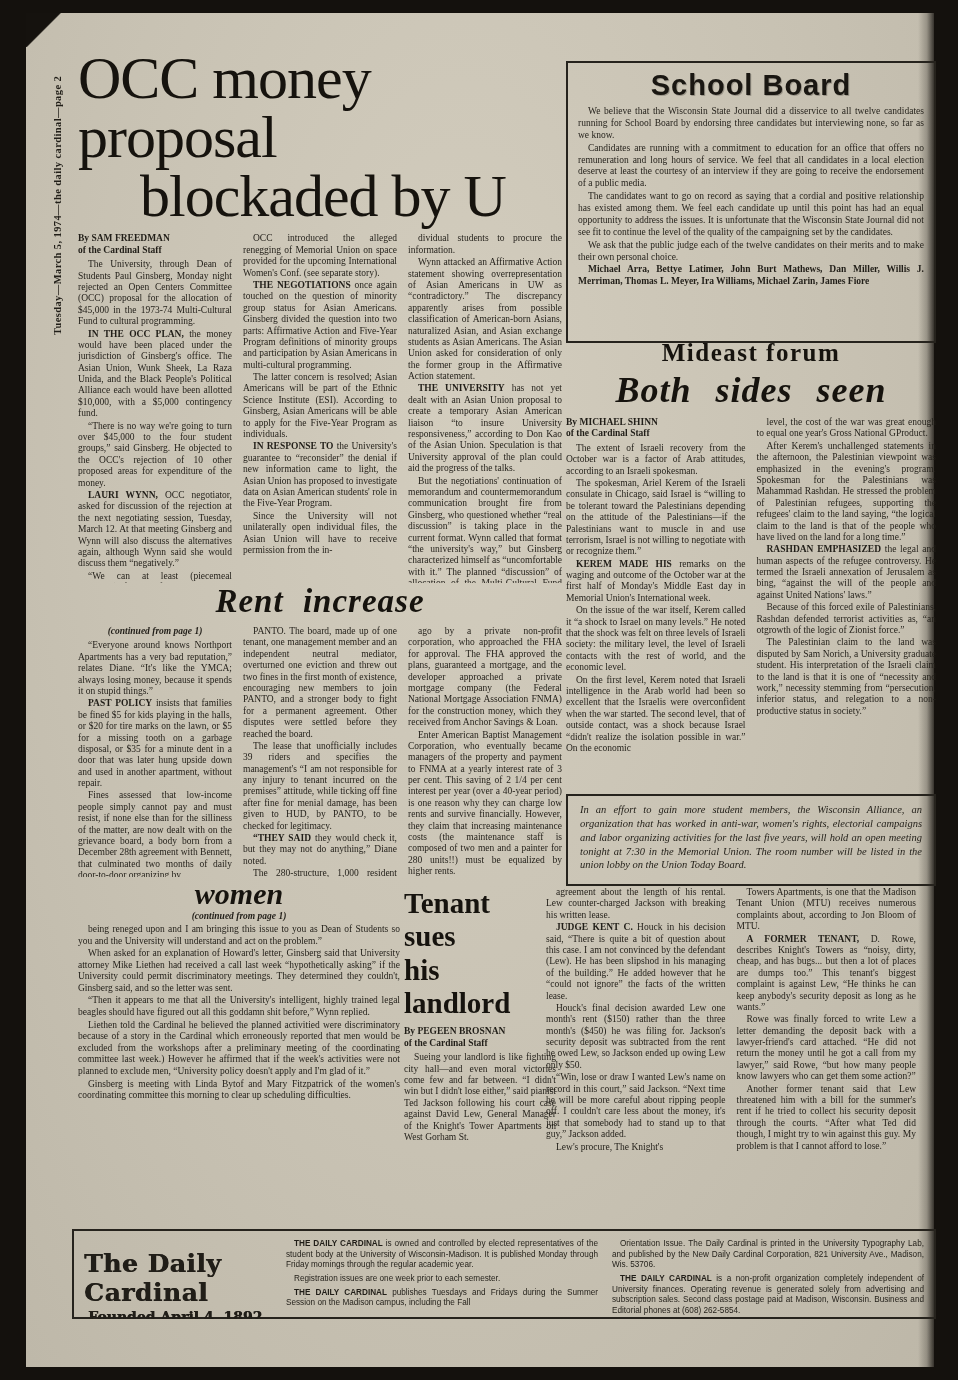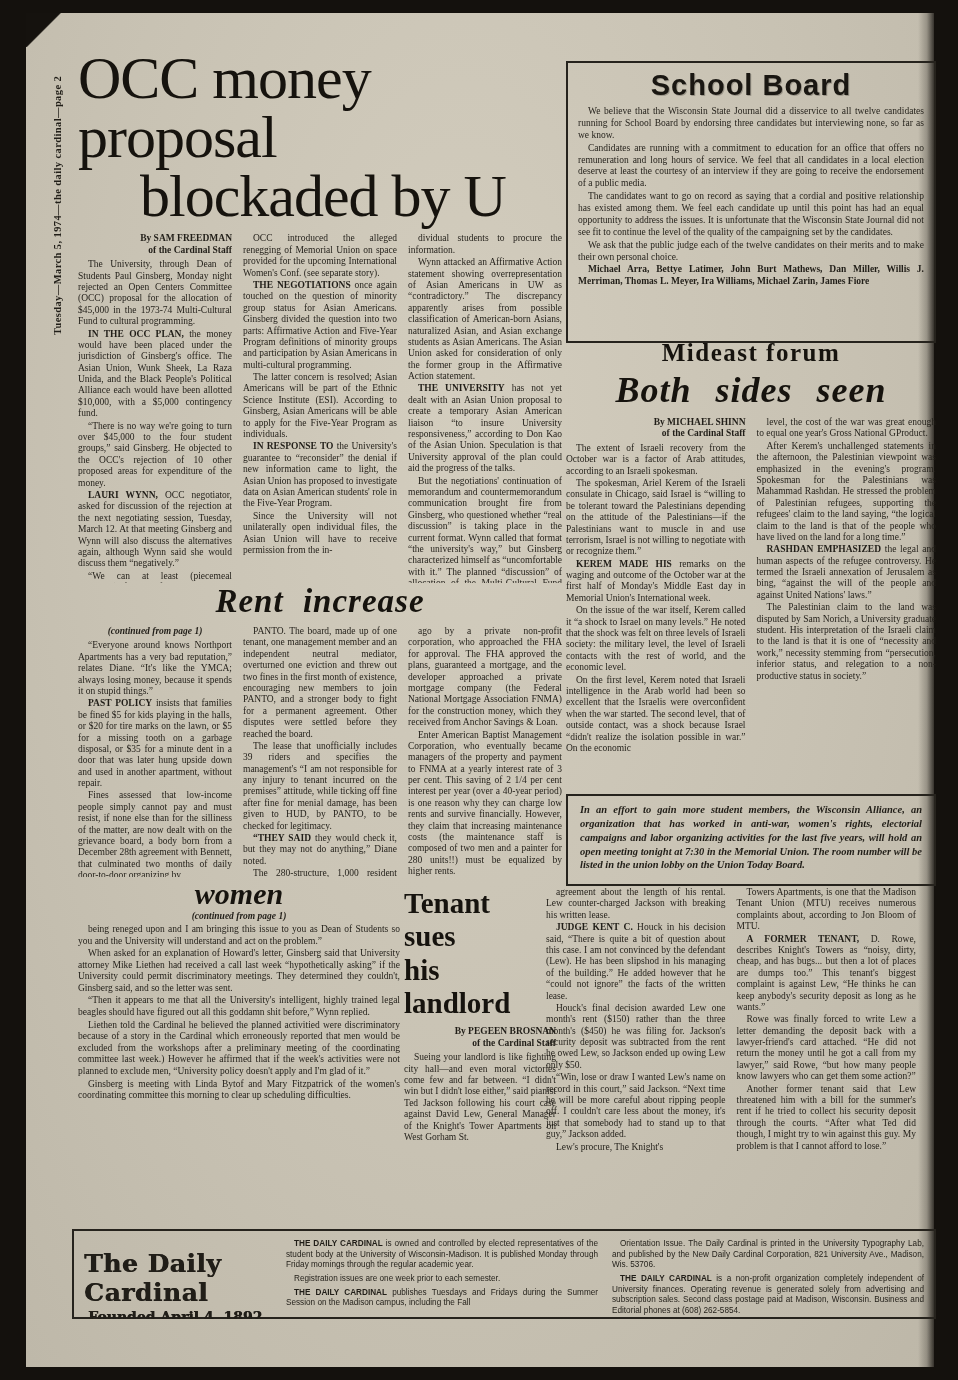--- a/index.html
+++ b/index.html
@@ -27,21 +27,21 @@
     position:absolute; left:26px; top:42px; height:280px;
     writing-mode:vertical-rl; transform:rotate(180deg);
     font-size:10.5px; font-weight:bold; letter-spacing:.4px; white-space:nowrap;
   }
   .region { position:absolute; overflow:hidden; }
   .cols { display:flex; gap:11px; }
   .col { flex:1; min-width:0; text-align:justify; font-size:9.5px; line-height:1.2; }
   .col p, .body p, .sb-body p { margin:0; text-indent:10px; }
   .col p + p, .body p + p, .sb-body p + p { margin-top:1px; }
 
-  .byline { font-weight:bold; font-size:9.5px; line-height:1.2; text-align:right; margin-bottom:3px; text-indent:0; }
+  .byline { font-weight:bold; font-size:9.5px; line-height:1.2; text-align:left; margin-bottom:3px; text-indent:0; }
   .continued { font-style:italic; font-weight:bold; font-size:9.5px; text-align:center; margin-bottom:3px; }
 
   
   .occ { left:52px; top:36px; width:484px; height:534px; }
   .occ-headline { font-size:60px; font-weight:normal; letter-spacing:-1px; line-height:.98; color:#16130e; }
   .occ-headline .line { display:block; }
   .occ-headline .line2 { padding-left:62px; }
   .occ .cols { margin-top:8px; }
 
   
@@ -59,21 +59,21 @@
   .mideast-kicker { font-size:25px; font-weight:bold; text-align:center; letter-spacing:1.5px; color:#16130e; }
   .mideast-head {
     font-size:36px; font-weight:bold; font-style:italic; text-align:center;
     letter-spacing:1px; word-spacing:14px; margin:2px 0 6px; color:#16130e;
   }
 
   
   .alliance { left:540px; top:781px; width:370px; height:92px; }
   .alliance-box {
     border:2px solid #26231d; height:100%; padding:7px 12px;
-    font-style:italic; font-weight:bold; font-size:10.5px; line-height:1.32; text-align:justify;
+    font-style:italic; font-weight:normal; font-size:10.5px; line-height:1.32; text-align:justify;
   }
 
   
   .rent { left:52px; top:570px; width:484px; height:294px; }
   .rent-head {
     font-size:33px; font-weight:bold; font-style:italic; text-align:center;
     letter-spacing:1px; word-spacing:10px; margin-bottom:6px; color:#16130e;
   }
 
   
@@ -169,20 +169,21 @@
             <p>The spokesman, Ariel Kerem of the Israeli consulate in Chicago, said Israel is “willing to be tolerant toward the Palestinians depending on the attitude of the Palestinians—if the Palestinians want to muscle in and use terrorism, Israel is not willing to negotiate with or recognize them.”</p>
             <p><b>KEREM MADE HIS</b> remarks on the waging and outcome of the October war at the first half of Monday's Middle East day in Memorial Union's International week.</p>
             <p>On the issue of the war itself, Kerem called it “a shock to Israel on many levels.” He noted that the shock was felt on three levels of Israeli society: the military level, the level of Israeli contacts with the rest of world, and the economic level.</p>
             <p>On the first level, Kerem noted that Israeli intelligence in the Arab world had been so excellent that the Israelis were overconfident when the war started. The second level, that of outside contact, was a shock because Israel “didn't realize the isolation possible in war.” On the economic</p>
           </div>
       </div>
       <div class="col">
           <p>level, the cost of the war was great enough to equal one year's Gross National GProduct.</p>
           <p>After Kerem's unchallenged statements in the afternoon, the Palestinian viewpoint was emphasized in the evening's program. Spokesman for the Palestinians was Mahammad Rashdan. He stressed the problem of Palestinian refugees, supporting the refugees' claim to the land saying, “the logical claim to the land is that of the people who have lived on the land for a long time.”</p>
           <p><b>RASHDAN EMPHASIZED</b> the legal and human aspects of the refugee controversy. He termed the Israeli annexation of Jerusalem as bing, “against the will of the people and against United Nations' laws.”</p>
+          <p>Because of this forced exile of Palestinians, Rashdan defended terrorist activities as, “an otgrowth of the logic of Zionist force.”</p>
           <p>The Palestinian claim to the land was disputed by Sam Norich, a University graduate student. His interpretation of the Israeli claim to the land is that it is one of “necessity and work,” necessity stemming from “persecution, inferior status, and relegation to a non-productive status in society.”</p>
         </div>
     </div>
   </section>
 
   <section class="region alliance">
     <div class="alliance-box">In an effort to gain more student members, the Wisconsin Alliance, an organization that has worked in anti-war, women's rights, electorial campaigns and labor organizing activities for the last five years, will hold an open meeting tonight at 7:30 in the Memorial Union. The room number will be listed in the union lobby on the Union Today Board.</div>
   </section>
 
   <section class="region rent">

